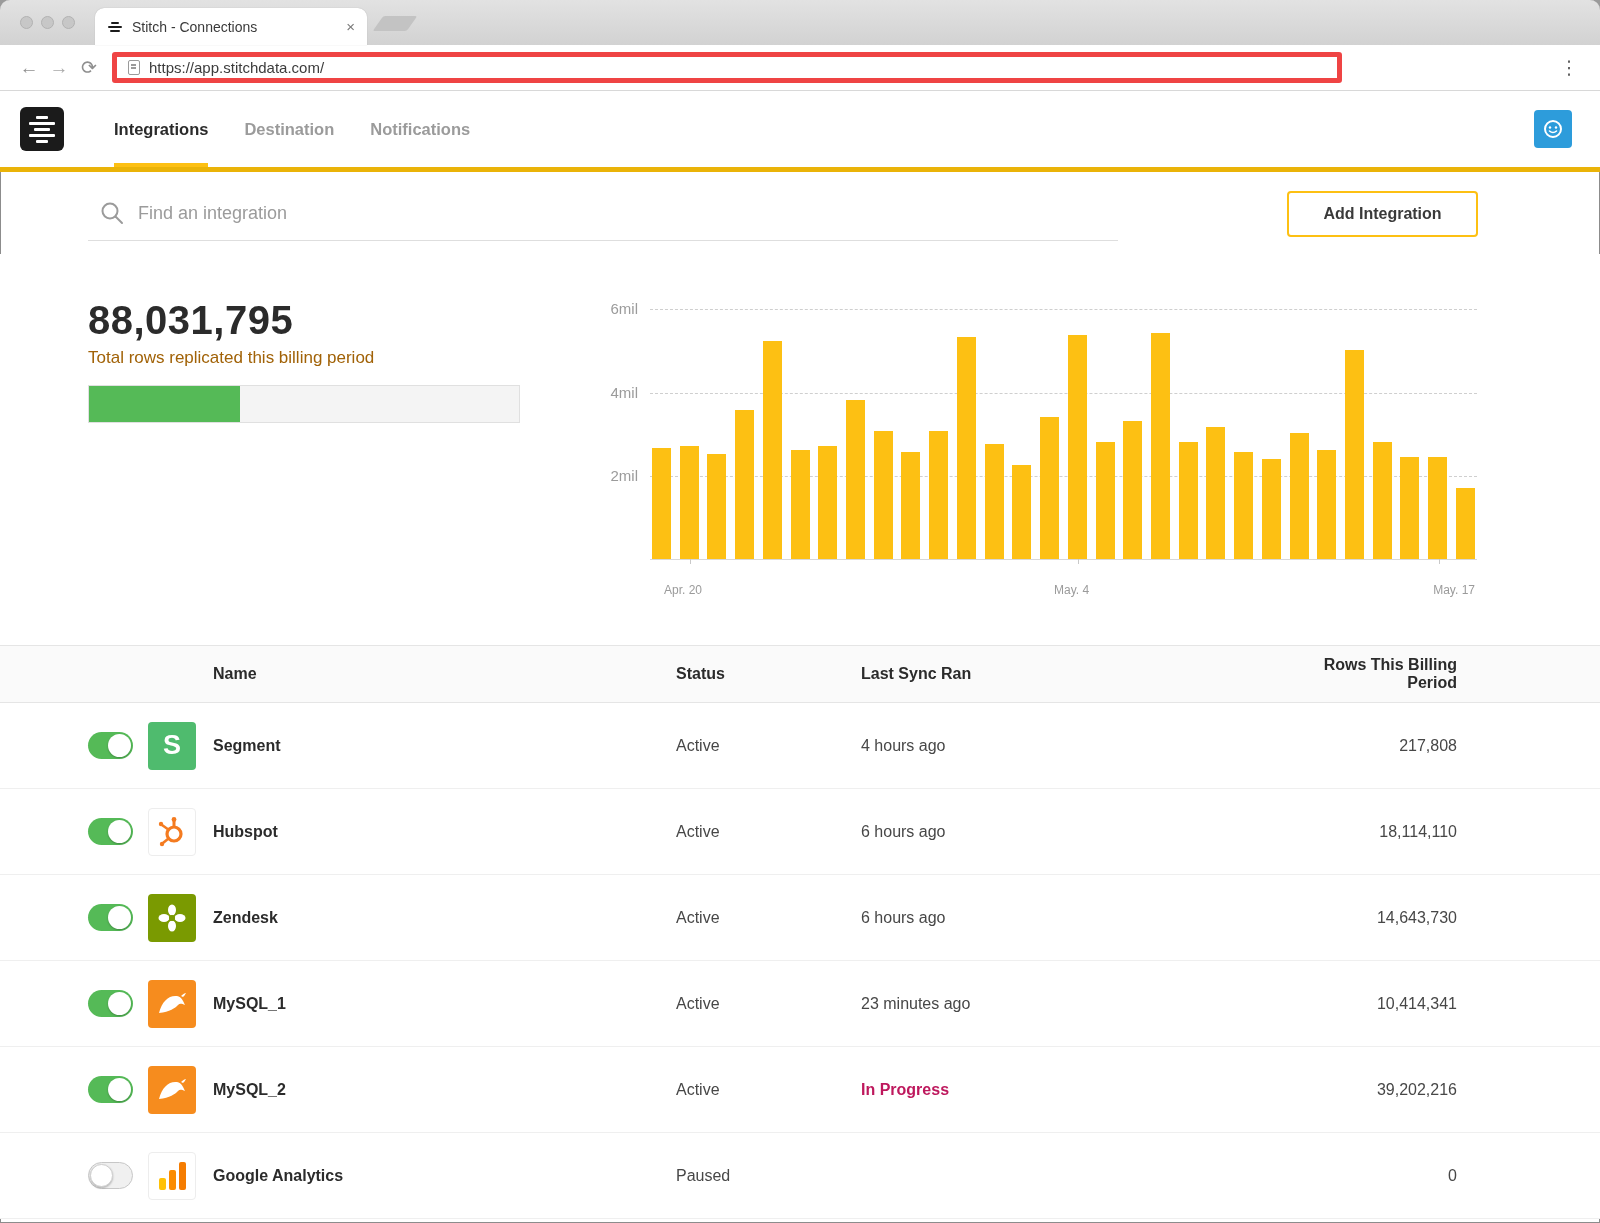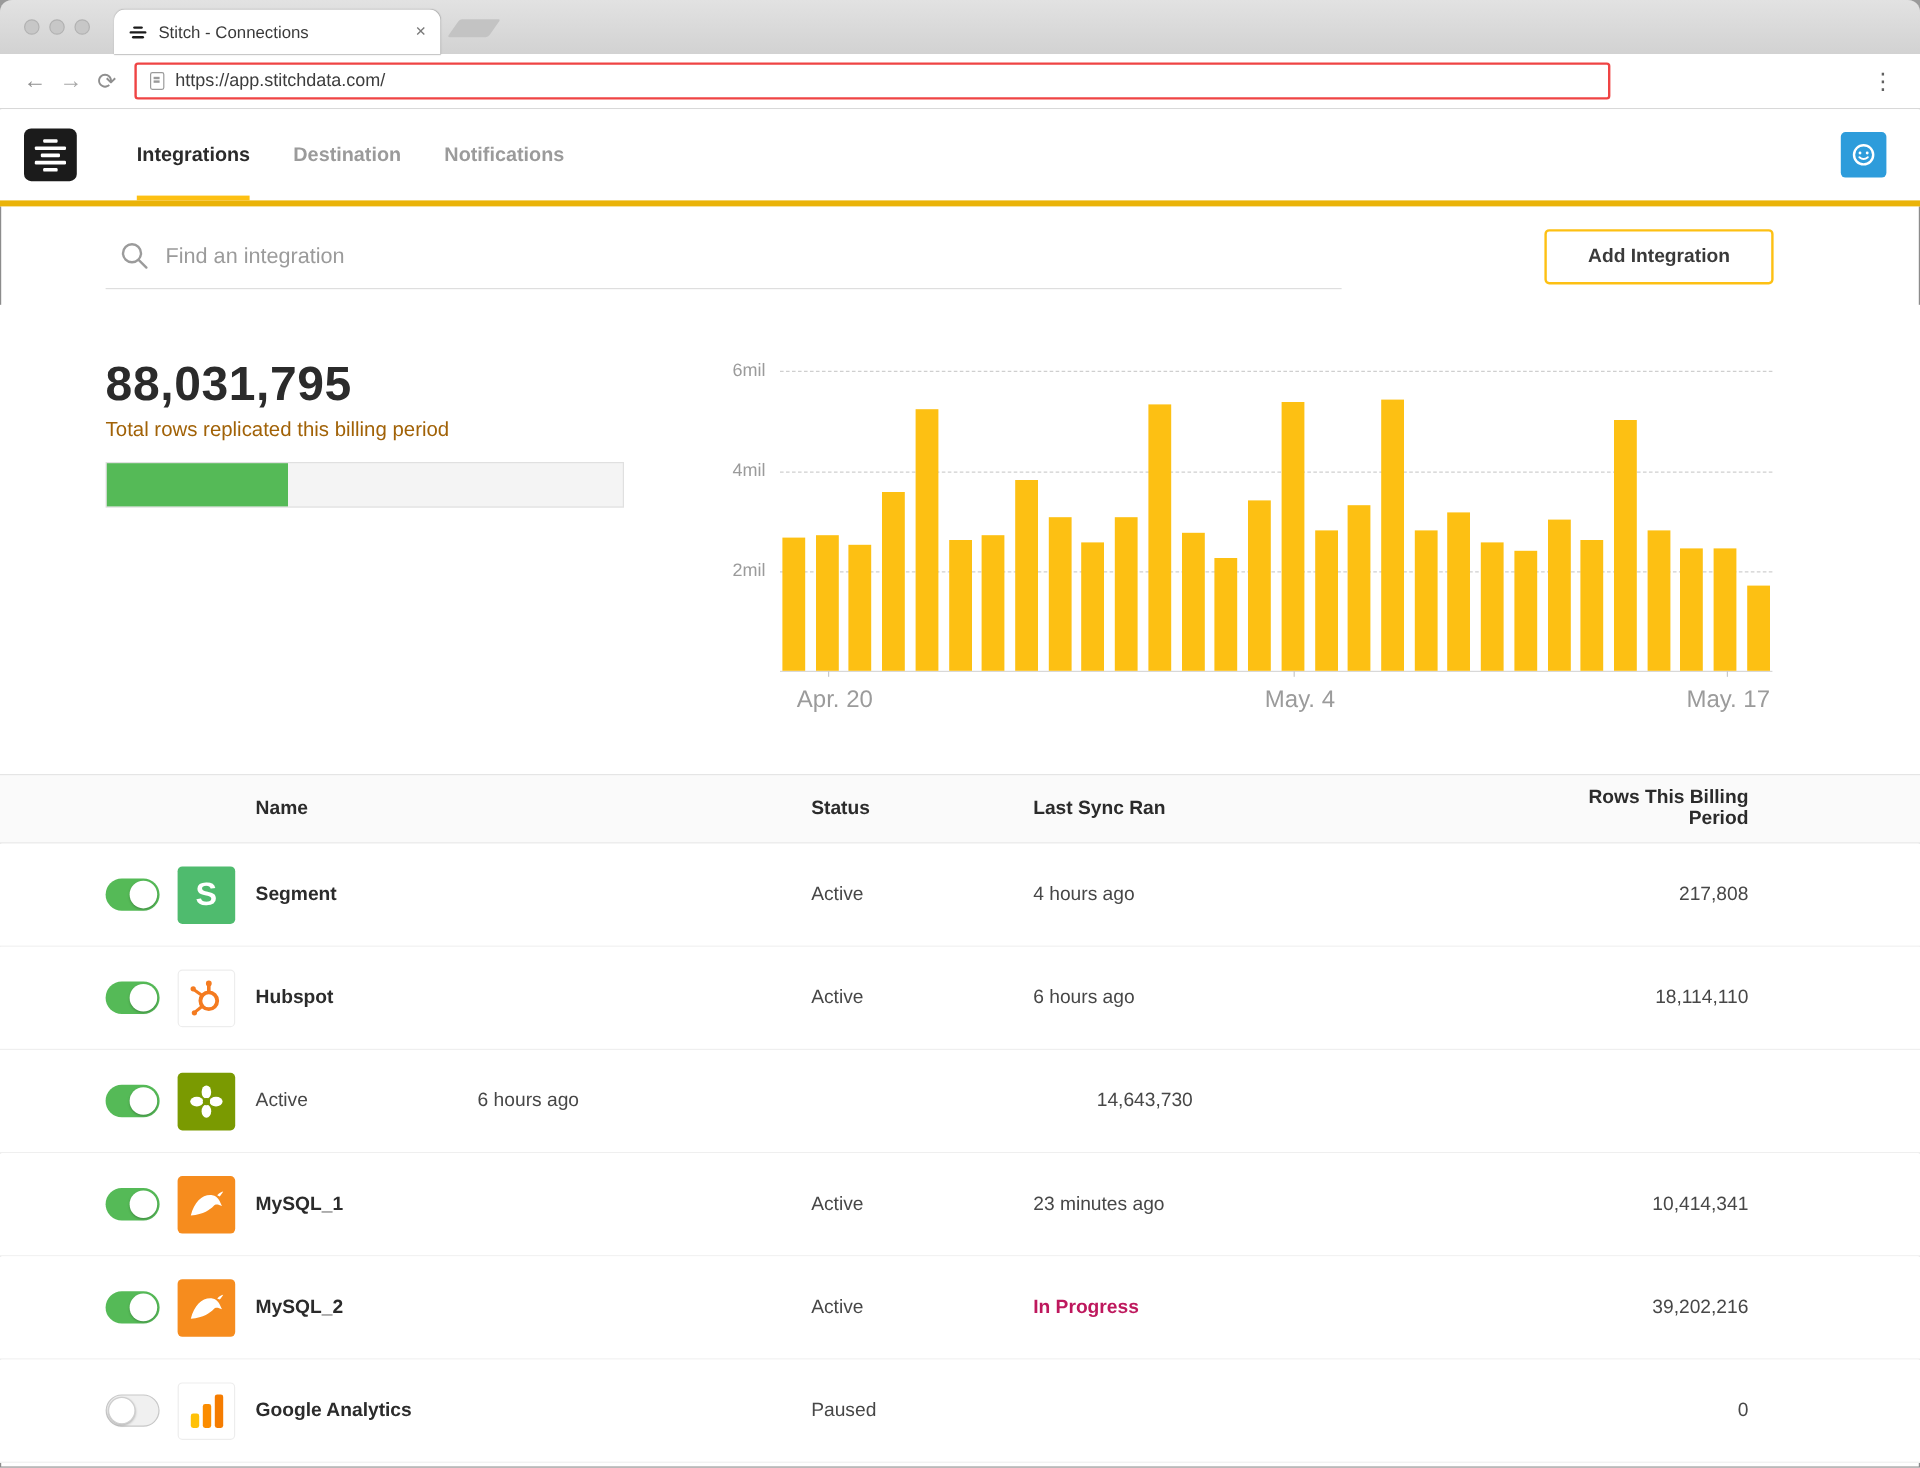--- a/index.html
+++ b/index.html
@@ -22,21 +22,21 @@
     background:#c3c3c3; transform:skewX(-35deg); border-radius:2px; }
   .favicon { width:16px; height:16px; display:flex; flex-direction:column; justify-content:center; gap:2px; align-items:center; }
   .favicon i { display:block; height:2px; background:#1b1b1b; border-radius:1px; }
   .favicon i:nth-child(1){ width:8px; } .favicon i:nth-child(2){ width:14px; } .favicon i:nth-child(3){ width:10px; }
 
   
   .toolbar { height:46px; background:#fff; border-bottom:1px solid #d8d8d8;
     display:flex; align-items:center; padding:0 14px; }
   .navbtn { font-size:19px; color:#8f8f8f; width:30px; text-align:center; cursor:pointer; }
   .navbtn.fwd { color:#a8a8a8; }
-  .omnibox { flex:1; max-width:1230px; height:31px; border:2px solid #ef4444; border-radius:3px;
+  .omnibox { flex:1; max-width:1230px; height:31px; border:5px solid #ef4444; border-radius:3px;
     background:#fff; display:flex; align-items:center; gap:9px; padding:0 11px; margin:0 8px; }
   .url { font-size:15px; color:#3c3c3c; }
   .doc-icon { width:12px; height:15px; border:1.5px solid #9a9a9a; border-radius:2px; position:relative; }
   .doc-icon:after { content:""; position:absolute; left:2px; top:3px; width:5px; height:1.5px; background:#9a9a9a; box-shadow:0 3px 0 #9a9a9a; }
   .menu-dots { margin-left:auto; font-size:19px; color:#616161; width:34px; text-align:center; cursor:pointer; }
 
   
   .appheader { height:81px; display:flex; align-items:stretch; border-bottom:5px solid #eab308;
     padding:0 28px 0 20px; background:#fff; }
   .logo { width:44px; height:44px; background:#1b1b1b; border-radius:6px; align-self:center;
@@ -72,21 +72,21 @@
 
   .chart { position:absolute; left:650px; top:55px; width:827px; height:251px;
     border-bottom:1px solid #d8d8d8; }
   .gridline { position:absolute; left:0; right:0; border-top:1px dashed #cfcfcf; }
   .g6 { top:0; } .g4 { top:84px; } .g2 { top:167px; }
   .ylab { position:absolute; left:-60px; width:48px; text-align:right; font-size:15px; color:#9b9b9b; }
   .y6 { top:-9px; } .y4 { top:75px; } .y2 { top:158px; }
   .bars { position:absolute; left:2px; right:2px; bottom:0; top:0; display:flex;
     align-items:flex-end; justify-content:space-between; }
   .bar { width:19px; background:#fdc013; }
-  .xlab { position:absolute; top:100%; margin-top:13px; font-size:20px; color:#9b9b9b; }
+  .xlab { position:absolute; top:100%; margin-top:24px; font-size:12px; color:#9b9b9b; }
   .x1 { left:14px; } .x2 { left:404px; } .x3 { right:2px; }
   .xtick { position:absolute; top:100%; width:1px; height:5px; background:#c9c9c9; }
   .t1 { left:40px; } .t2 { left:428px; } .t3 { left:789px; }
 
   
   .thead, .trow { display:flex; align-items:center; }
   .cell-toggle { width:60px; margin-left:88px; display:flex; align-items:center; }
   .cell-icon { width:65px; display:flex; align-items:center; }
   .cell-name { width:463px; font-size:16px; font-weight:bold; color:#2b2b2b; }
   .cell-status { width:185px; font-size:16px; color:#474747; }
@@ -300,20 +300,21 @@
         <g fill="#fff">
           <ellipse cx="15" cy="7" rx="4" ry="5.5"></ellipse>
           <ellipse cx="15" cy="23" rx="4" ry="5.5"></ellipse>
           <ellipse cx="7" cy="15" rx="5.5" ry="4"></ellipse>
           <ellipse cx="23" cy="15" rx="5.5" ry="4"></ellipse>
         </g>
         <circle cx="15" cy="15" r="3" fill="#7a9a01"></circle>
       </svg>
     </div>
       </div>
+    <div class="cell-name">Zendesk</div>
     <div class="cell-status">Active</div>
     <div class="cell-sync">6 hours ago</div>
     <div class="cell-rows">14,643,730</div>
   </div>
 
   <div class="trow">
     <div class="cell-toggle">
         <div class="toggle on">
           <div class="knob"></div>
         </div>

